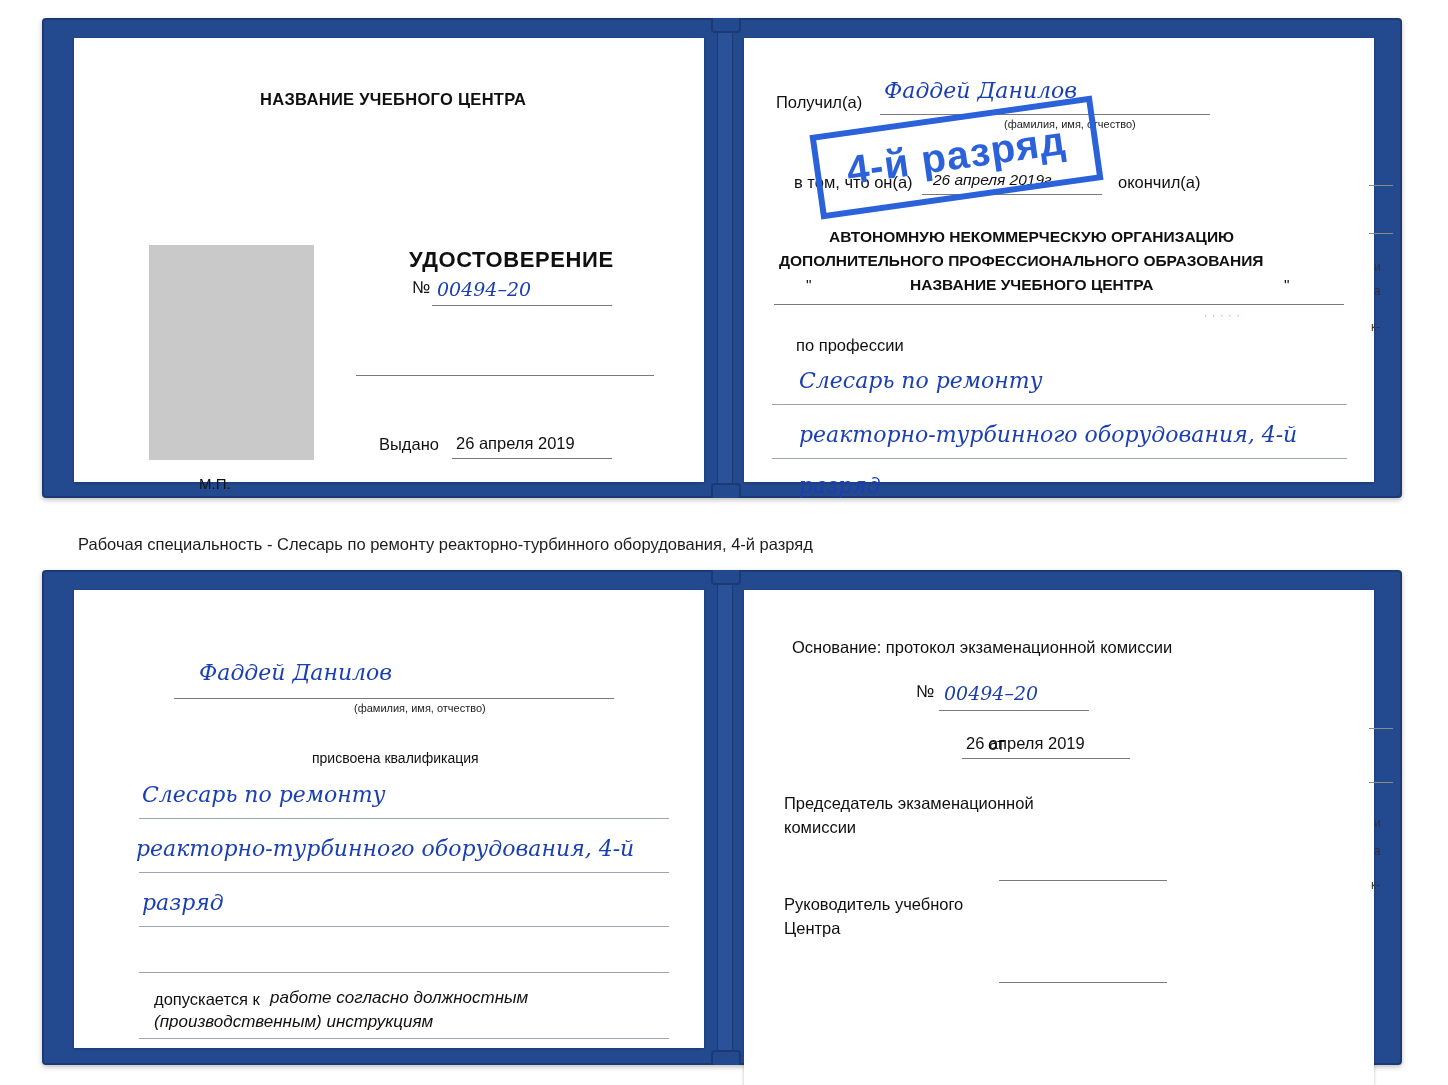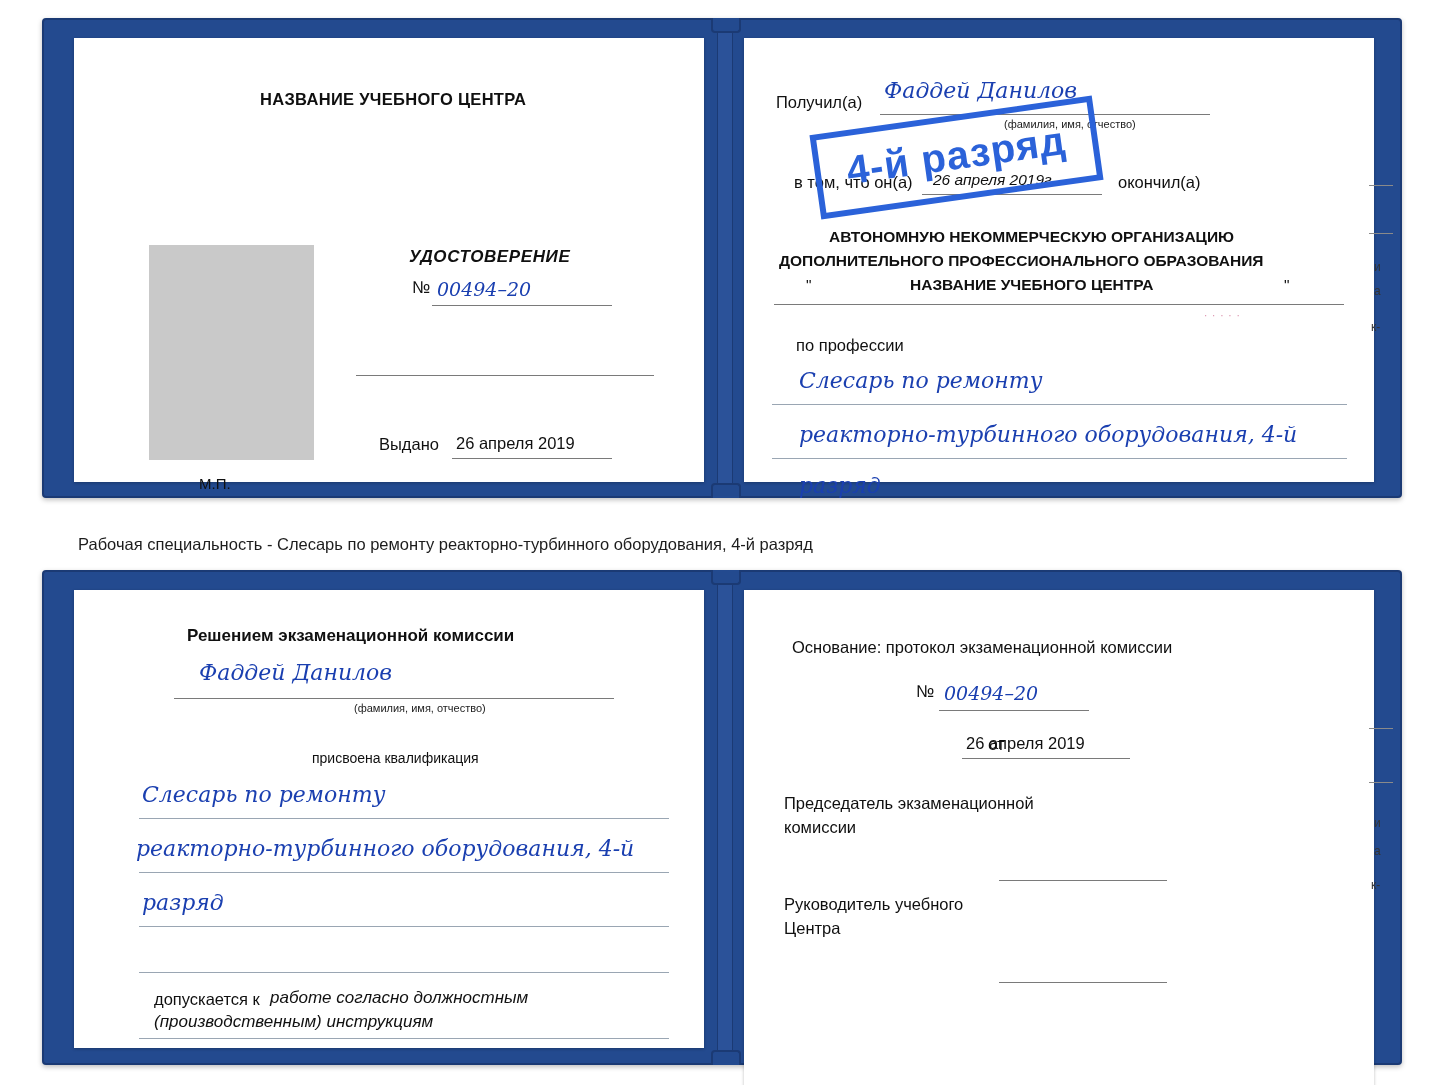--- a/index.html
+++ b/index.html
@@ -127,21 +127,21 @@
   <div class="book" style="left:42px; top:18px; width:1360px; height:480px;">
     <div class="spine" style="left:673px;"></div>
     <div class="spine-notch" style="left:667px; top:-2px;"></div>
     <div class="spine-notch" style="left:667px; bottom:-2px; border-top:2px solid #1b3a74; border-bottom:none; border-radius:4px 4px 0 0;"></div>
 
     <div class="page-sheet" style="left:30px; top:18px; width:630px; height:444px;">
       <div class="t bold" style="left:186px; top:52px; font-size:16.5px; letter-spacing:0.3px;">НАЗВАНИЕ УЧЕБНОГО ЦЕНТРА</div>
 
       <div class="photo-box" style="left:75px; top:207px; width:165px; height:215px;"></div>
 
-      <div class="t bold" style="left:335px; top:209px; font-size:17px; letter-spacing:0.6px;font-style:italic;">УДОСТОВЕРЕНИЕ</div>
+      <div class="t bold" style="left:335px; top:209px; font-size:22px; letter-spacing:0.6px;">УДОСТОВЕРЕНИЕ</div>
 
       <div class="t" style="left:338px; top:240px; font-size:17px;">№</div>
       <div class="t hand" style="left:363px; top:240px; font-size:19px;">00494–20</div>
       <div class="rule" style="left:358px; top:267px; width:180px;"></div>
 
       <div class="rule" style="left:282px; top:337px; width:298px;"></div>
 
       <div class="t" style="left:305px; top:397px; font-size:16.5px;">Выдано</div>
       <div class="t" style="left:382px; top:396px; font-size:16.5px;">26 апреля 2019</div>
       <div class="rule" style="left:378px; top:420px; width:160px;"></div>
@@ -192,21 +192,20 @@
 
   <div class="caption" style="left:78px; top:535px;text-align:center;">Рабочая специальность - Слесарь по ремонту реакторно-турбинного оборудования, 4-й разряд</div>
 
   <div class="book" style="left:42px; top:570px; width:1360px; height:495px;">
     <div class="spine" style="left:673px;"></div>
     <div class="spine-notch" style="left:667px; top:-2px;"></div>
     <div class="spine-notch" style="left:667px; bottom:-2px; border-top:2px solid #1b3a74; border-bottom:none; border-radius:4px 4px 0 0;"></div>
 
     <div class="page-sheet" style="left:30px; top:18px; width:630px; height:458px;">
 
-      <div class="t bold" style="left:113px; top:36px; font-size:17px;">Решением экзаменационной комиссии</div>
 
       <div class="t hand-big" style="left:125px; top:70px;">Фаддей Данилов</div>
       <div class="rule" style="left:100px; top:108px; width:440px;"></div>
       <div class="t tiny" style="left:280px; top:112px;">(фамилия, имя, отчество)</div>
 
       <div class="t" style="left:238px; top:160px; font-size:14px;">присвоена квалификация</div>
 
       <div class="t hand-big" style="left:68px; top:192px;">Слесарь по ремонту</div>
       <div class="rule-light" style="left:65px; top:228px; width:530px;"></div>
 

